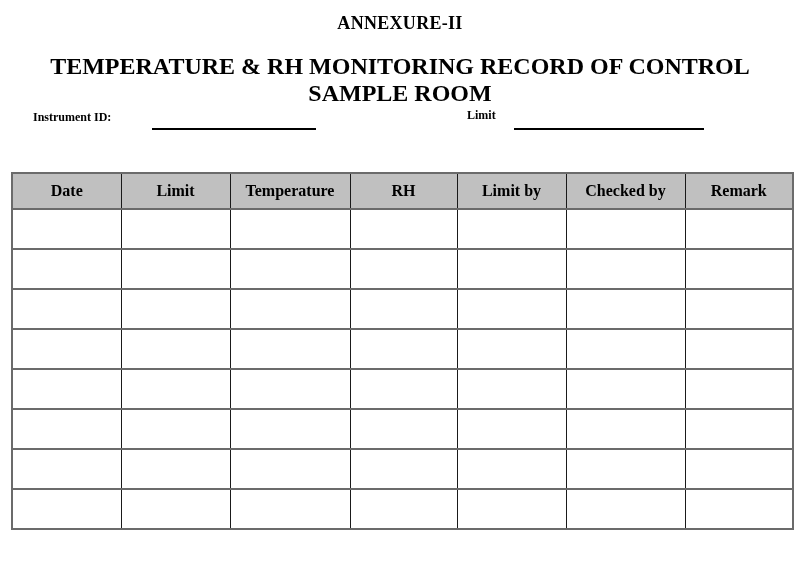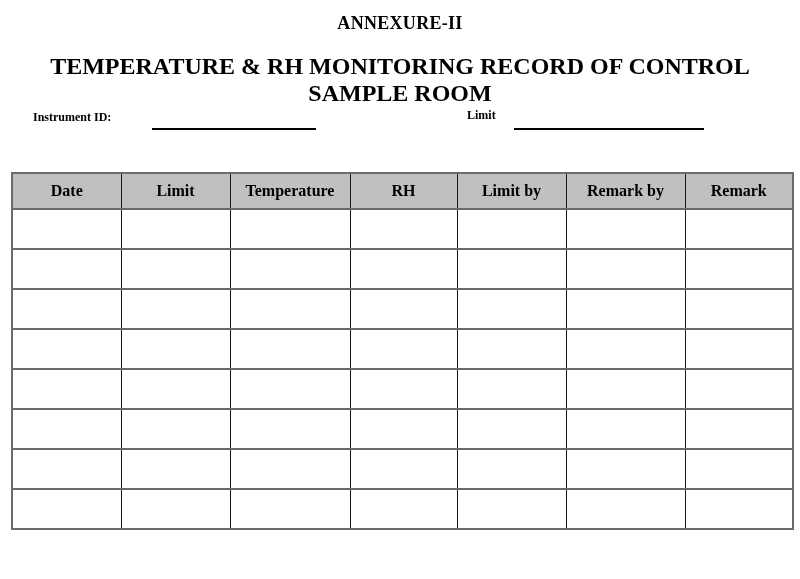--- a/index.html
+++ b/index.html
@@ -93,21 +93,21 @@
         <col class="c-chk">
         <col class="c-rem">
     </colgroup>
     <thead>
       <tr>
         <th>Date</th>
         <th>Limit</th>
         <th>Temperature</th>
         <th>RH</th>
         <th>Limit by</th>
-        <th>Remark by</th>
+        <th>Checked by</th>
         <th>Remark</th>
       </tr>
     </thead>
     <tbody>
         <tr>
           <td></td>
           <td></td>
           <td></td>
           <td></td>
           <td></td>

